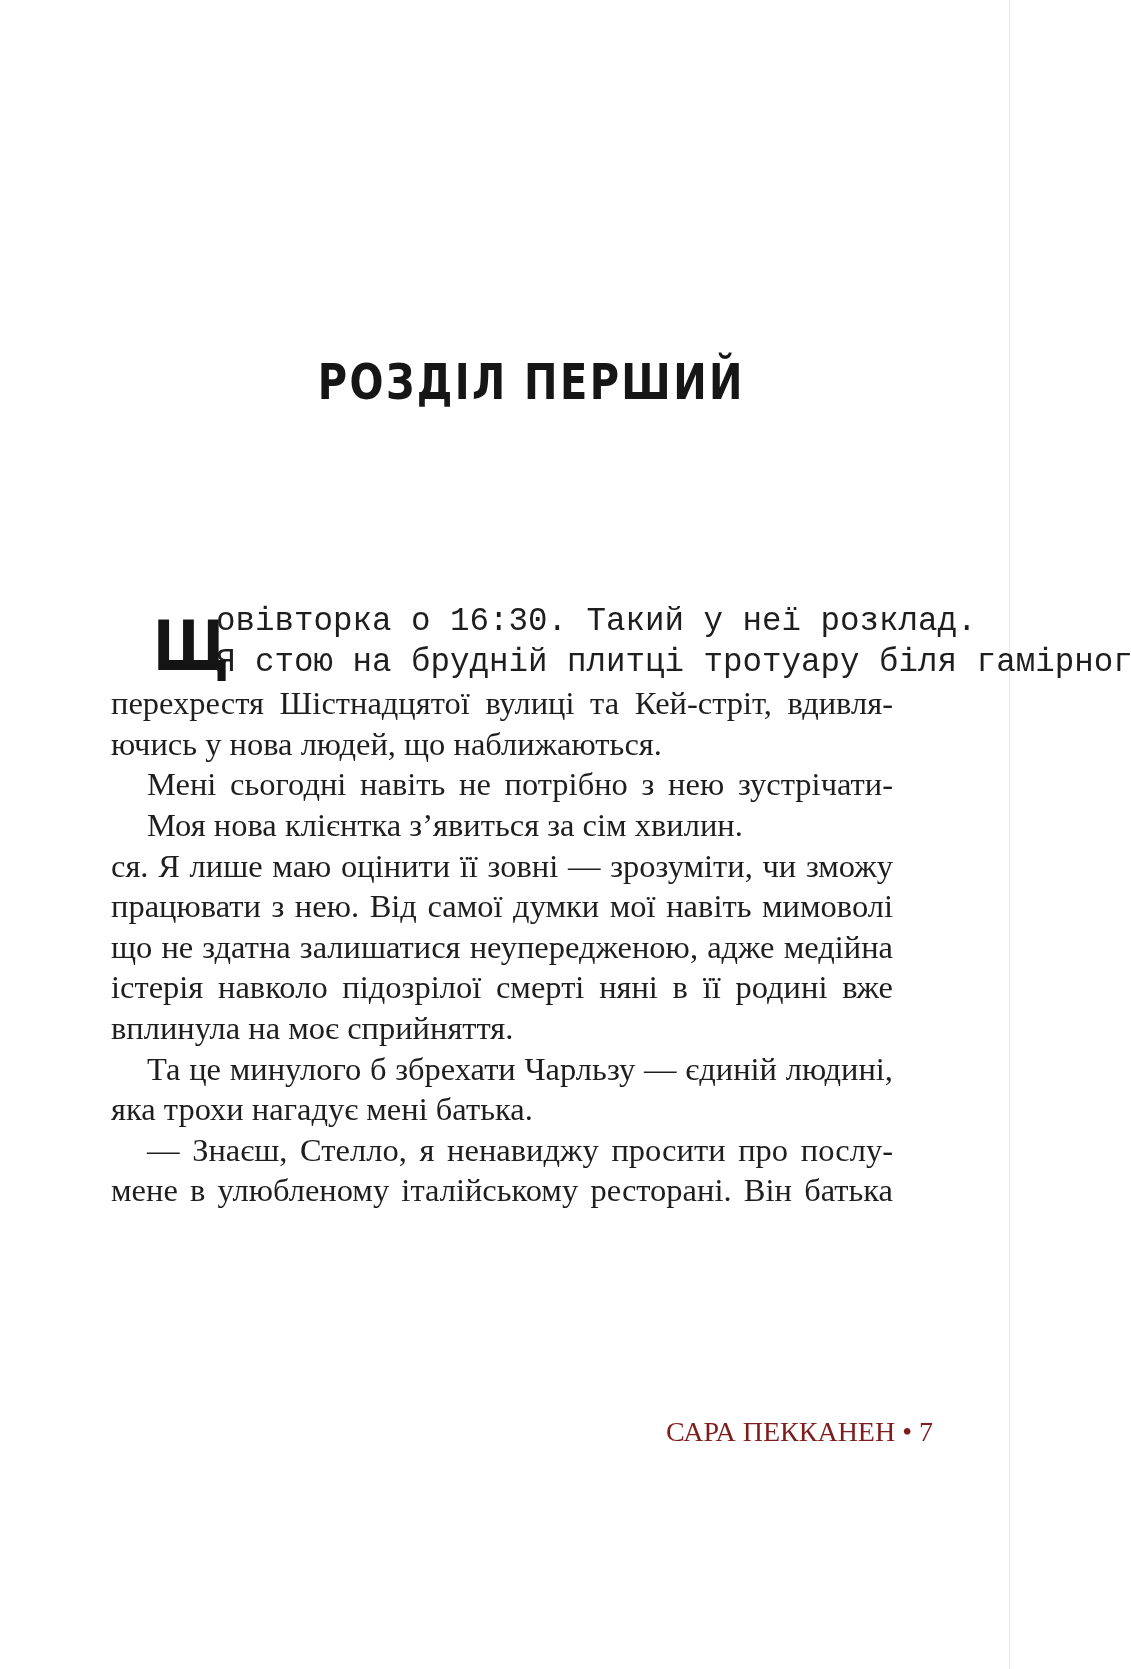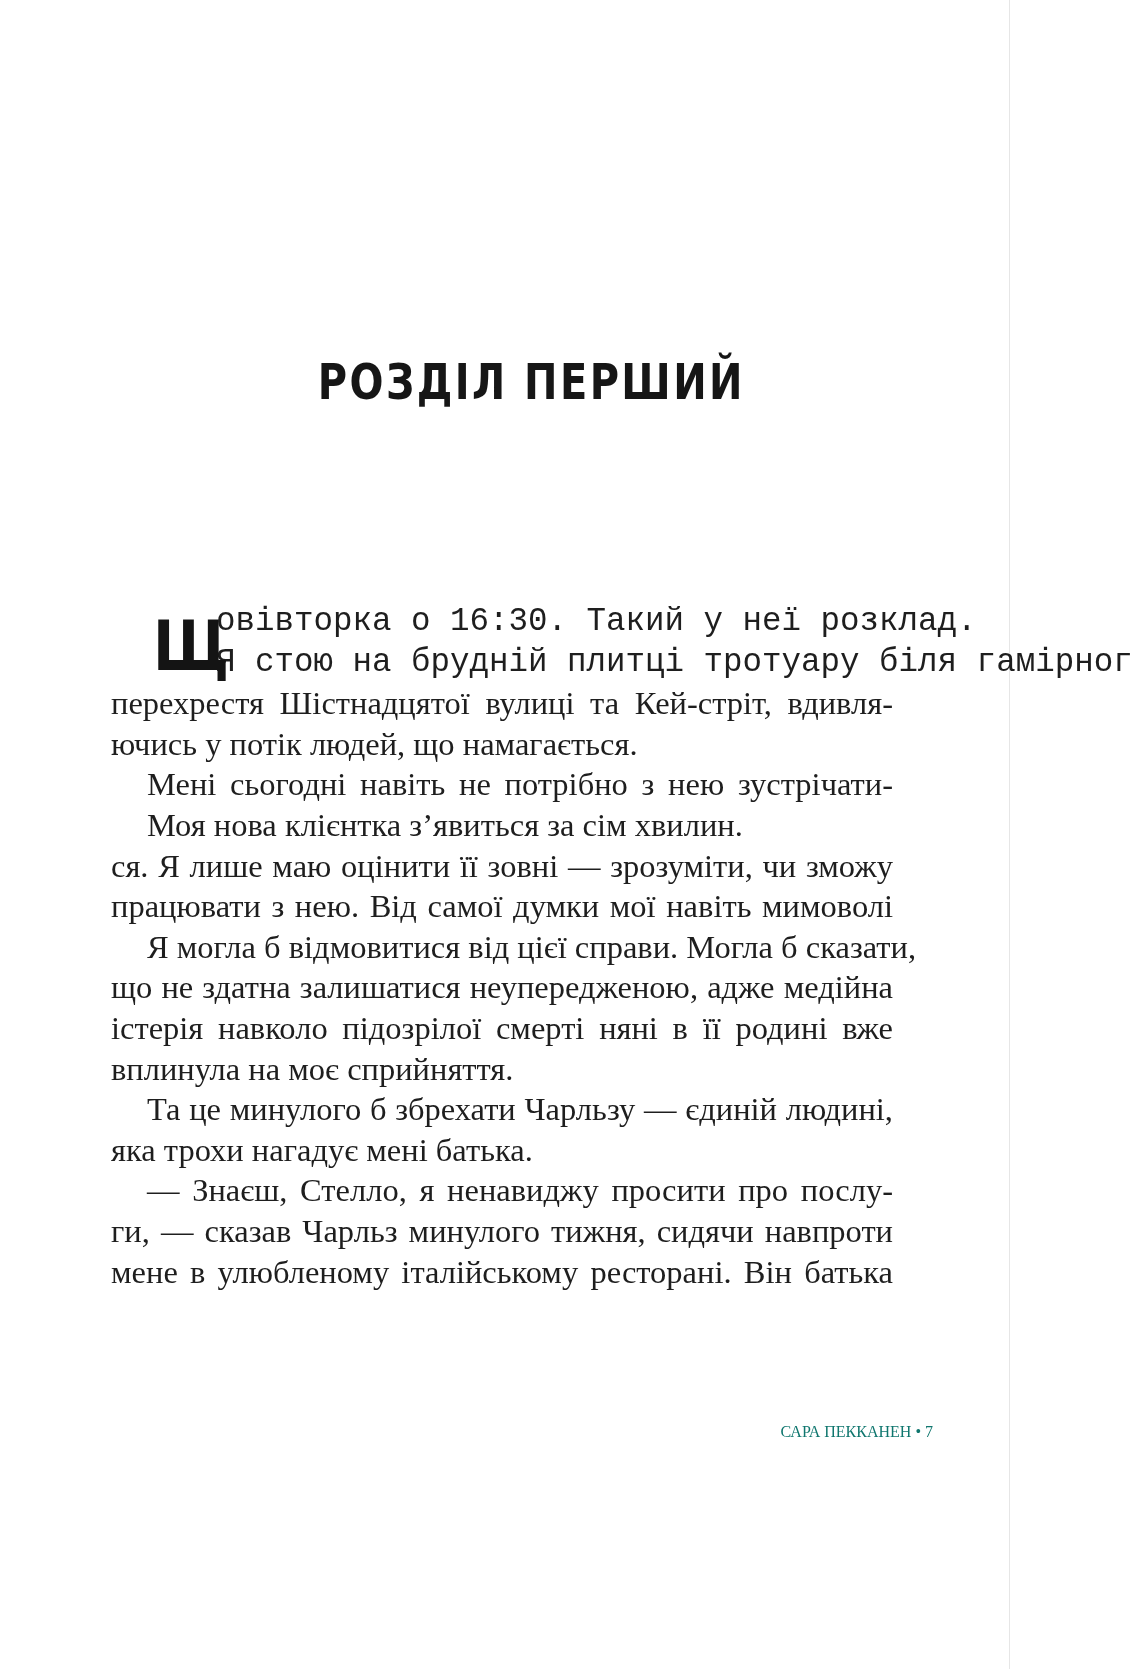--- a/index.html
+++ b/index.html
@@ -84,48 +84,46 @@
       transform: scaleX(0.82);
       transform-origin: 0 0;
     }
     .footer {
       position: absolute;
       left: 600px;
       width: 333px;
       top: 1417px;
       text-align: right;
       font-family: "Liberation Serif", serif;
-      font-size: 16px;
-      color: #0f766e;
+      font-size: 28px;
+      color: #7f1d1d;
       line-height: 30px;
     }
   </style>
 </head>
 <body>
 
 <div class="page">
   <div class="edge-line"></div>
 
   <h1 class="chapter-title">РОЗДІЛ ПЕРШИЙ</h1>
 
   <div class="body-text">
     <span class="dropcap">Щ</span>
     <span class="line last dropcap-line">овівторка о 16:30. Такий у неї розклад.</span>
     <span class="line dropcap-line">Я стою на брудній плитці тротуару біля гамірного</span>
     <span class="line">перехрестя Шістнадцятої вулиці та Кей-стріт, вдивля-</span>
-    <span class="line last">ючись у потік людей, що намагається.</span>
+    <span class="line last">ючись у нова людей, що наближаються.</span>
     <span class="line indent">Мені сьогодні навіть не потрібно з нею зустрічати-</span>
     <span class="line indent last">Моя нова клієнтка з’явиться за сім хвилин.</span>
     <span class="line">ся. Я лише маю оцінити її зовні — зрозуміти, чи зможу</span>
     <span class="line">працювати з нею. Від самої думки мої навіть мимоволі</span>
-    <span class="line indent">Я могла б відмовитися від цієї справи. Могла б сказати,</span>
     <span class="line">що не здатна залишатися неупередженою, адже медійна</span>
     <span class="line">істерія навколо підозрілої смерті няні в її родині вже</span>
     <span class="line last">вплинула на моє сприйняття.</span>
     <span class="line indent">Та це минулого б збрехати Чарльзу — єдиній людині,</span>
     <span class="line last">яка трохи нагадує мені батька.</span>
     <span class="line indent">— Знаєш, Стелло, я ненавиджу просити про послу-</span>
-    <span class="line">ги, — сказав Чарльз минулого тижня, сидячи навпроти</span>
     <span class="line">мене в улюбленому італійському ресторані. Він батька</span>
   </div>
 
   <div class="footer">САРА ПЕККАНЕН • 7</div>
 </div>
 
 </body></html>

